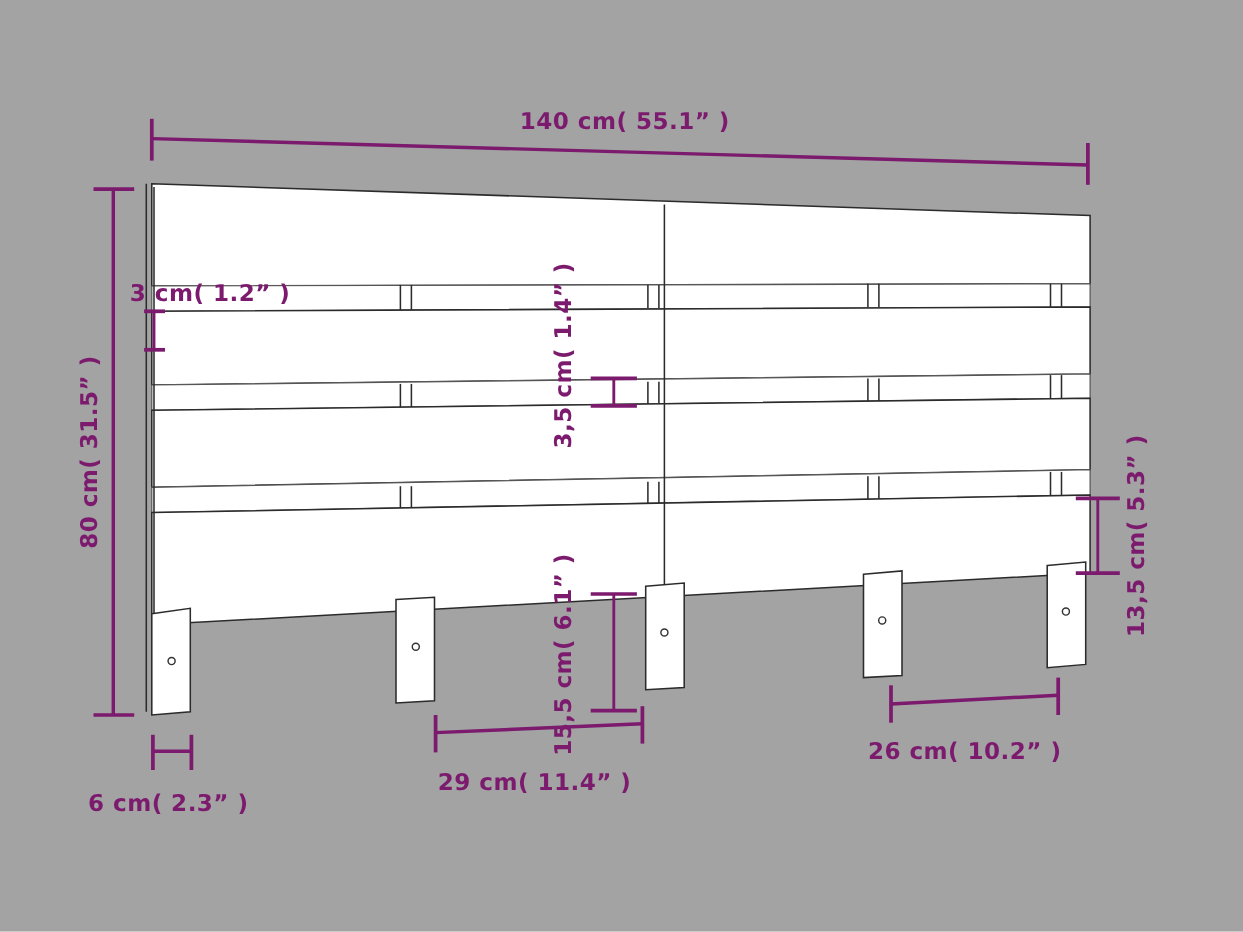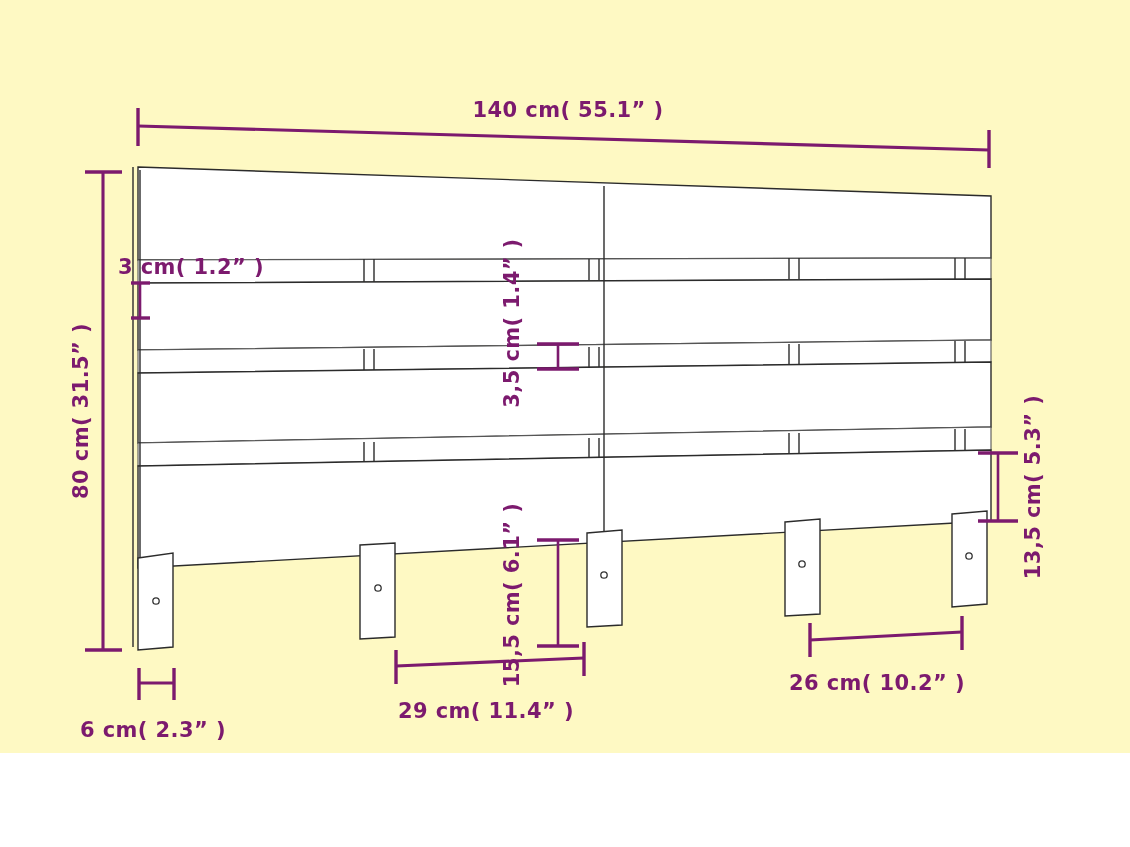--- a/index.html
+++ b/index.html
@@ -9,22 +9,22 @@
   }
   body {
     width: 1130px;
     height: 847px;
     font-family: "Liberation Sans", sans-serif;
     overflow: hidden;
   }
   #stage {
     position: relative;
     width: 1130px;
-    height: 753px;
-    background: #fef9c3;
+    height: 847px;
+    background: #a3a3a3;
   }
   svg#drawing {
     position: absolute;
     left: 0;
     top: 0;
     width: 1130px;
     height: 847px;
     display: block;
   }
   .outline {

